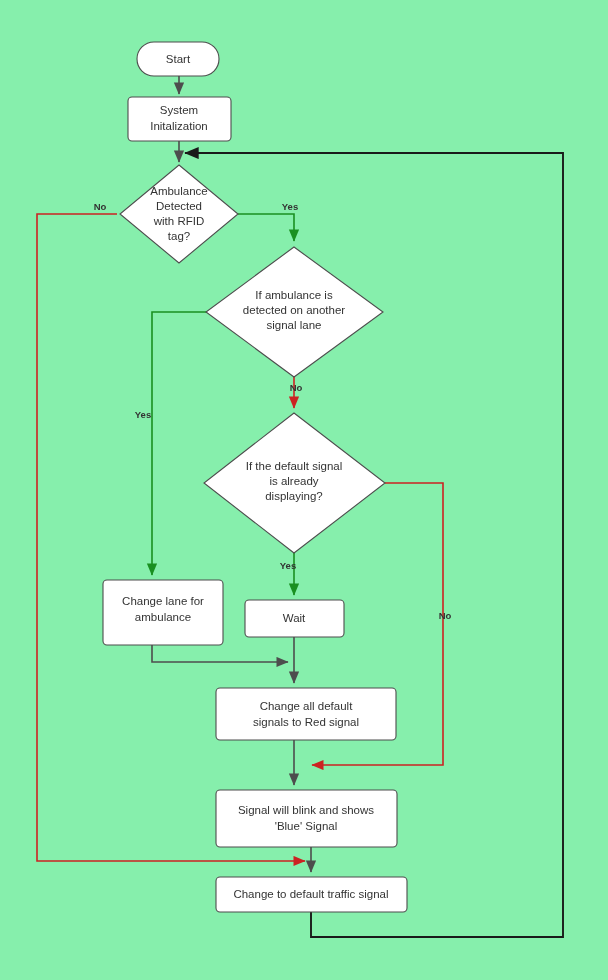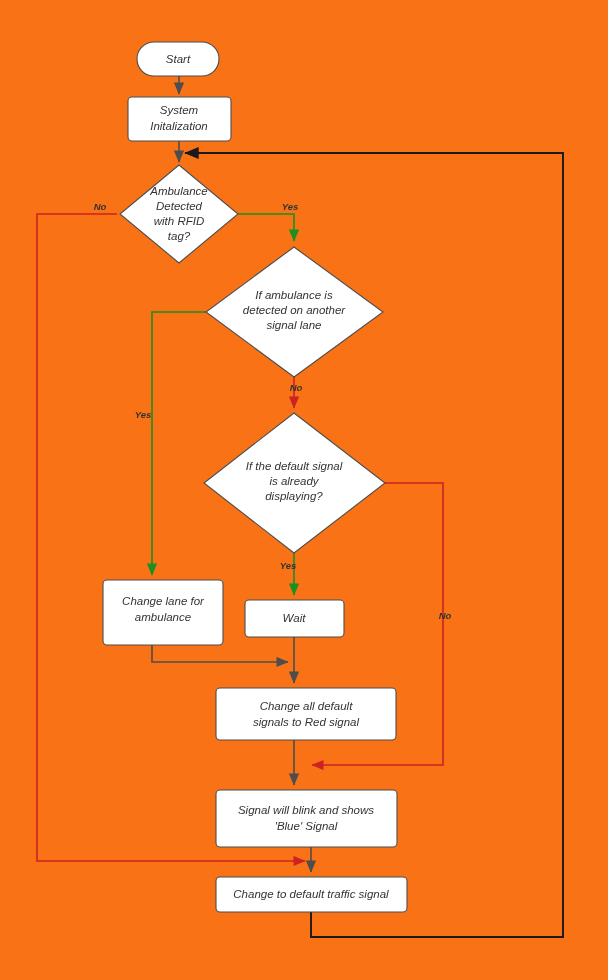--- a/index.html
+++ b/index.html
@@ -7,23 +7,22 @@
     padding: 0;
     background: #ffffff;
   }
   body {
     font-family: "Liberation Sans", sans-serif;
   }
   #canvas {
     position: relative;
     width: 608px;
     height: 980px;
-    background: #f97316;
+    background: #86efac;
     overflow: hidden;
-    font-style: italic;
   }
   #flow-svg {
     position: absolute;
     top: 0;
     left: 0;
     width: 608px;
     height: 980px;
   }
   .node-shape {
     fill: #ffffff;

